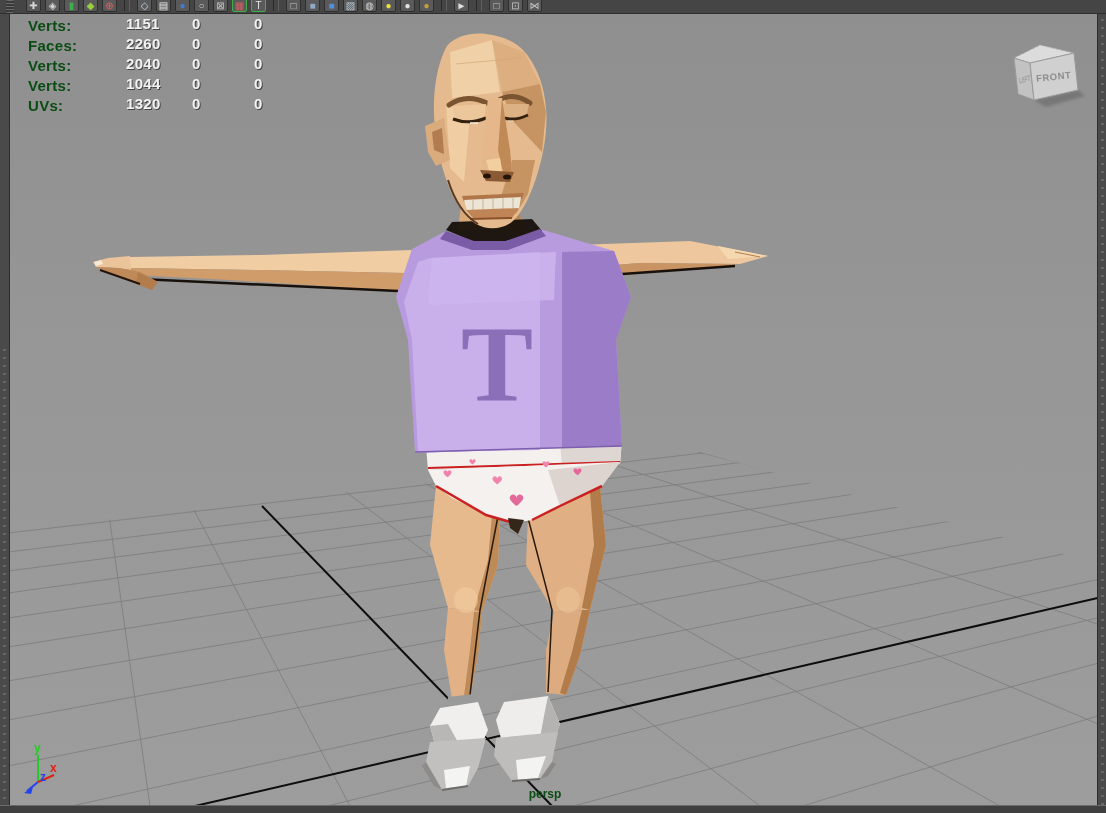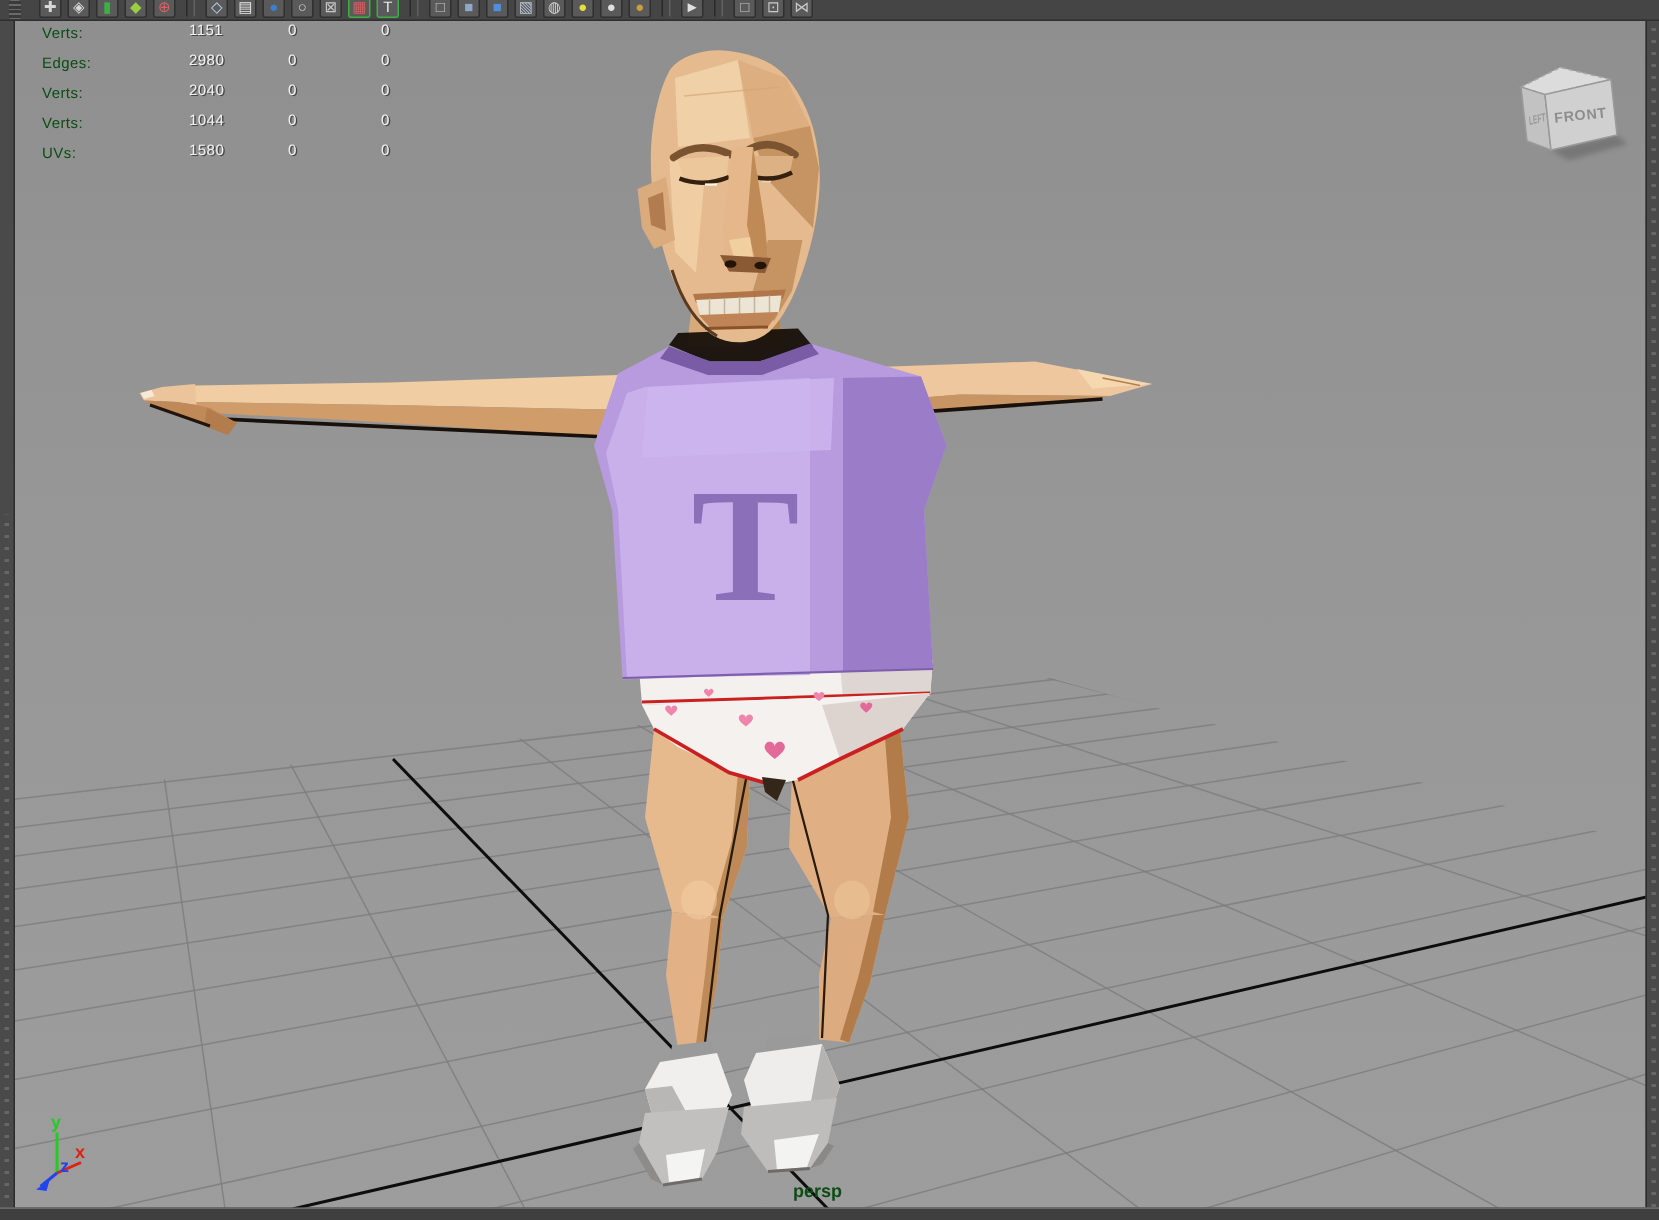--- a/index.html
+++ b/index.html
@@ -22,21 +22,21 @@
   .edge{position:absolute;top:13px;width:9px;height:792px;background:#4a4a4a;z-index:4;}
   .edge.left{left:0;border-right:1px solid #2c2c2c;
     background-image:repeating-linear-gradient(180deg,transparent 0 6px,#676767 6px 8px);
     background-size:3px 100%;background-repeat:no-repeat;background-position:3px 330px;}
   .edge.right{left:1097px;border-left:1px solid #2c2c2c;
     background-image:repeating-linear-gradient(180deg,transparent 0 6px,#676767 6px 8px);
     background-size:3px 100%;background-repeat:no-repeat;background-position:3px 0;}
   .bottombar{position:absolute;left:0;top:805px;width:1106px;height:8px;background:#3f3f3f;
     border-top:1px solid #6a6a6a;z-index:5;}
   
-  .hud{position:absolute;left:28px;top:15px;z-index:6;font-weight:normal;font-size:10px;
+  .hud{position:absolute;left:28px;top:15px;z-index:6;font-weight:bold;font-size:15px;
     color:#0a4d14;letter-spacing:.3px;}
   .hud-row{position:relative;height:20px;width:260px;}
   .hud-label{position:absolute;left:0;top:2px;}
   .hud-val{position:absolute;top:0;width:42px;text-align:left;color:#f2f2f2;
     text-shadow:1px 1px 0 rgba(45,45,45,.75);}
   .v1{left:98px}.v2{left:164px}.v3{left:226px}
 </style>
 </head>
 <body>
 
@@ -273,36 +273,36 @@
 <div class="bottombar"></div>
 
 <div class="hud">
   <div class="hud-row">
     <span class="hud-label">Verts:</span>
     <span class="hud-val v1">1151</span>
     <span class="hud-val v2">0</span>
     <span class="hud-val v3">0</span>
   </div>
   <div class="hud-row">
-    <span class="hud-label">Edges:</span>
-    <span class="hud-val v1">2980</span>
+    <span class="hud-label">Faces:</span>
+    <span class="hud-val v1">2260</span>
     <span class="hud-val v2">0</span>
     <span class="hud-val v3">0</span>
   </div>
   <div class="hud-row">
     <span class="hud-label">Verts:</span>
     <span class="hud-val v1">2040</span>
     <span class="hud-val v2">0</span>
     <span class="hud-val v3">0</span>
   </div>
   <div class="hud-row">
     <span class="hud-label">Verts:</span>
     <span class="hud-val v1">1044</span>
     <span class="hud-val v2">0</span>
     <span class="hud-val v3">0</span>
   </div>
   <div class="hud-row">
     <span class="hud-label">UVs:</span>
-    <span class="hud-val v1">1580</span>
+    <span class="hud-val v1">1320</span>
     <span class="hud-val v2">0</span>
     <span class="hud-val v3">0</span>
   </div>
 </div>
 
 </body></html>

